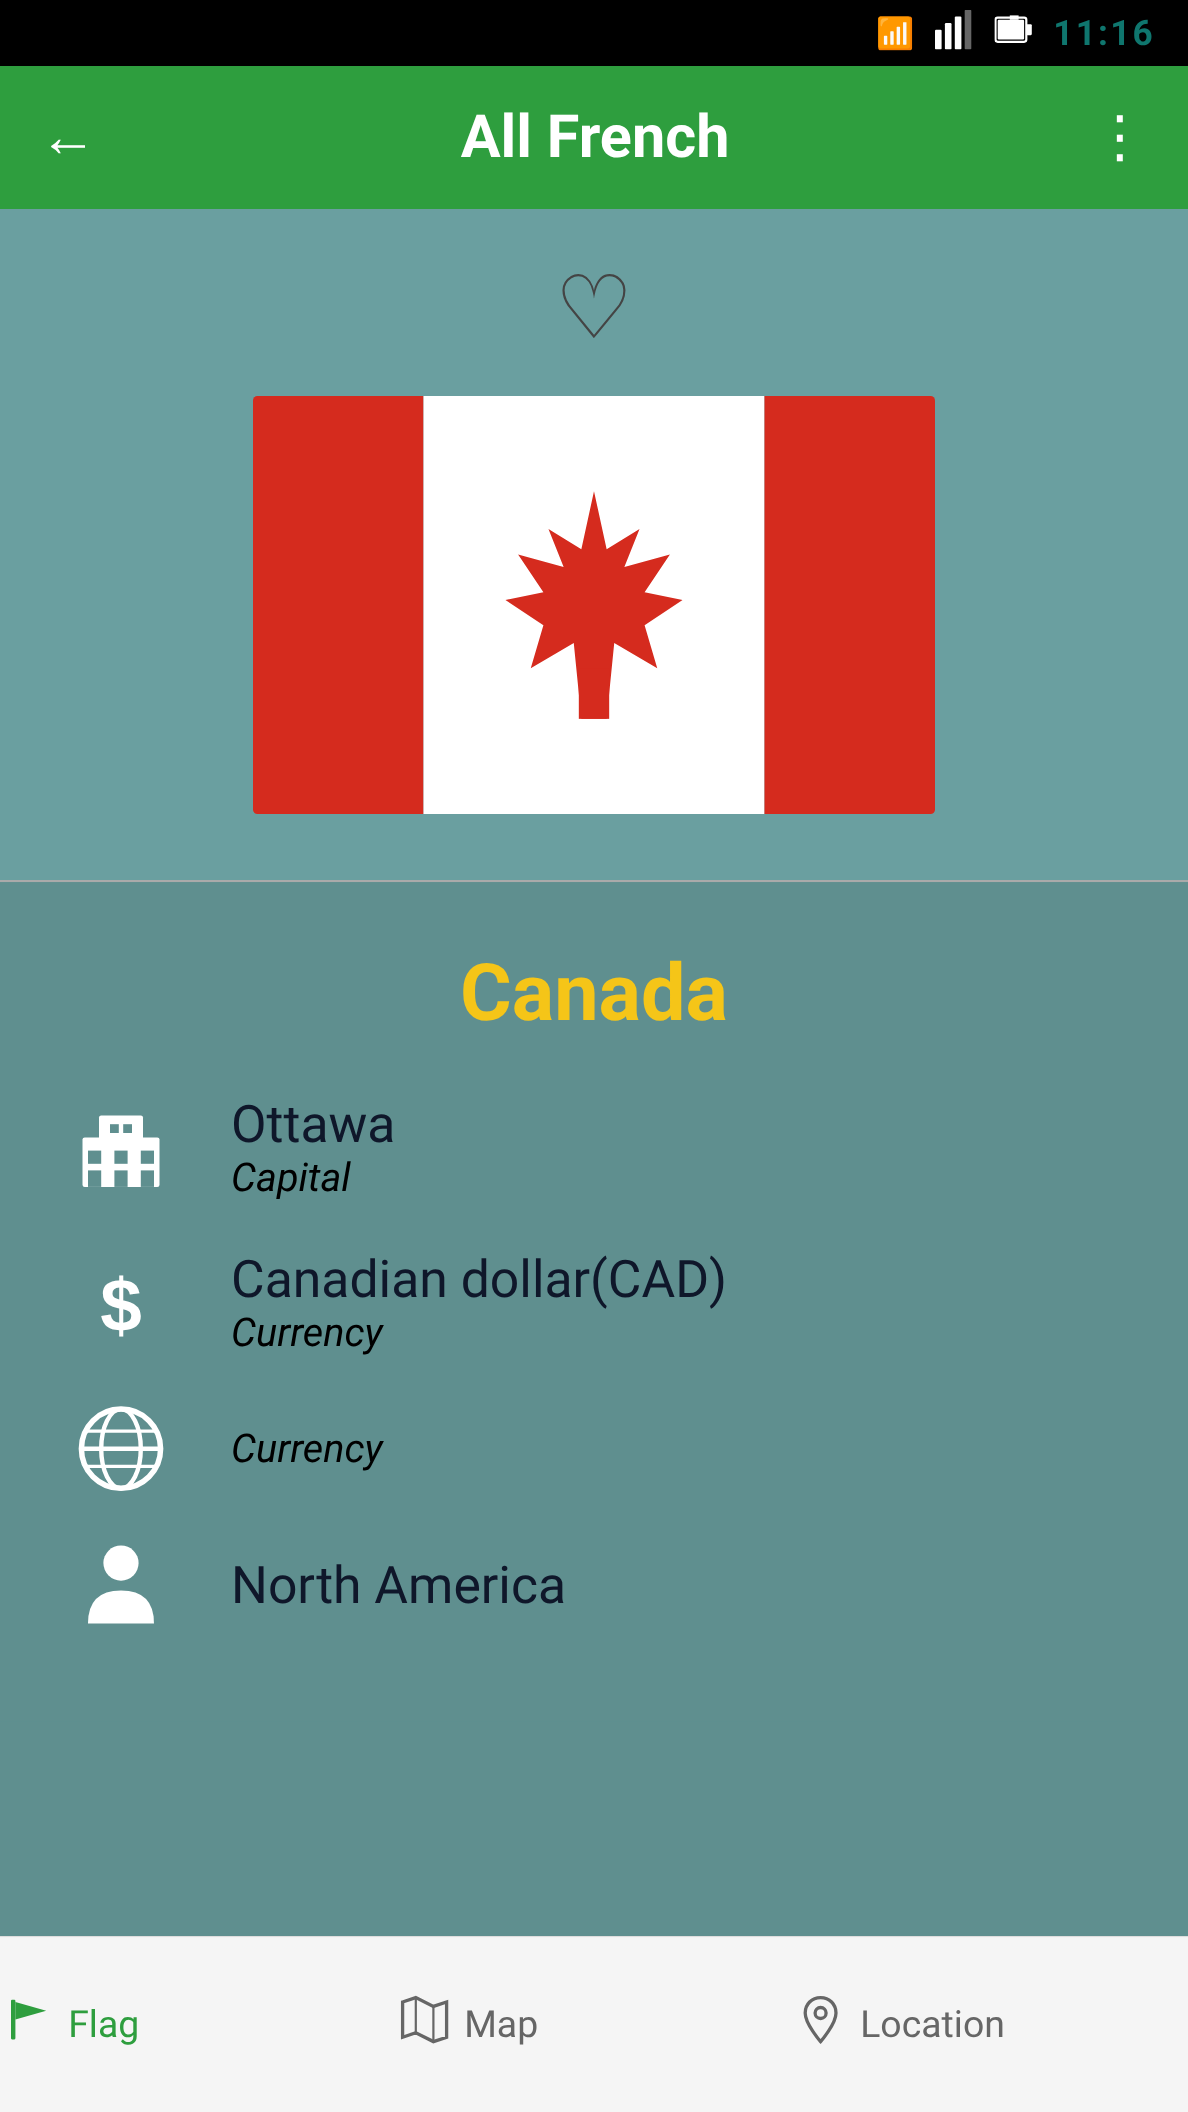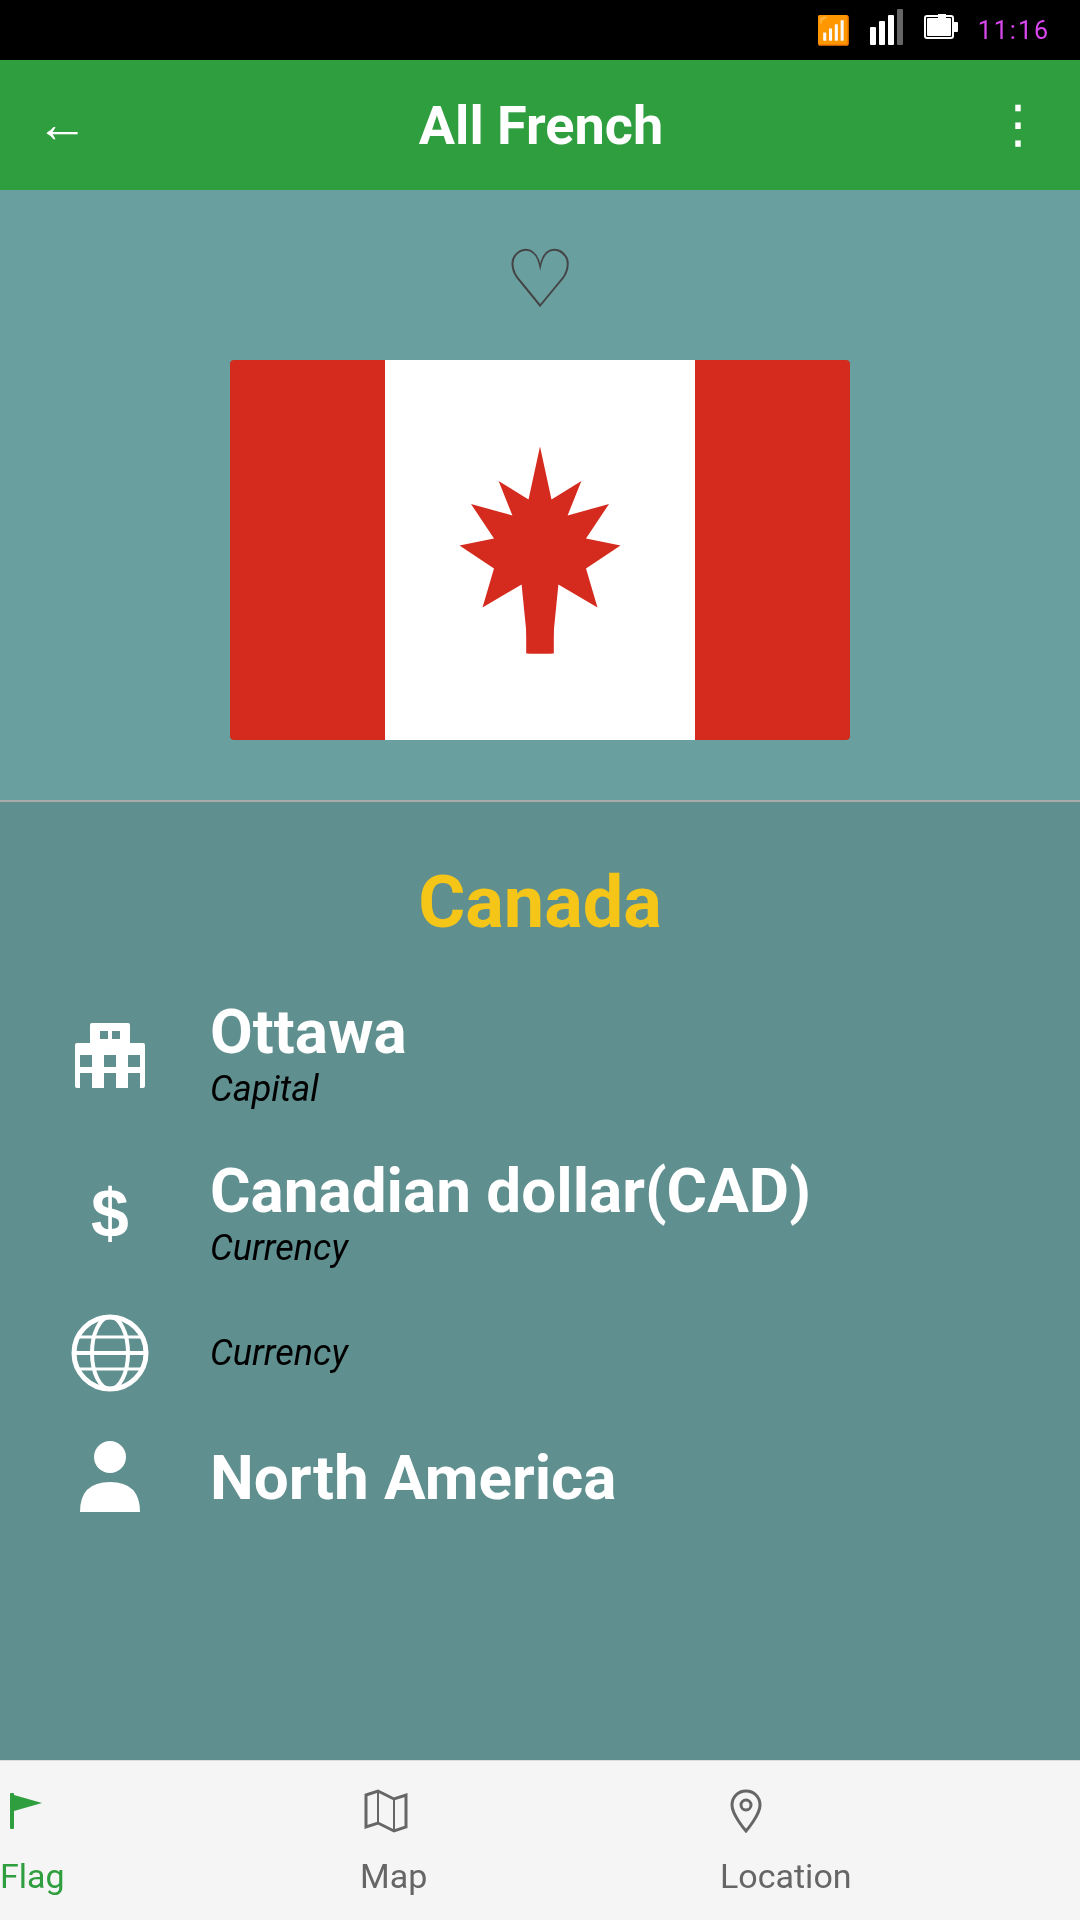--- a/index.html
+++ b/index.html
@@ -25,23 +25,23 @@
       padding-right: 30px;
       gap: 18px;
     }
 
     .status-icon {
       color: #fff;
       font-size: 28px;
     }
 
     .status-time {
-      color: #d946ef;
-      font-size: 25px;
-      font-weight: normal;
+      color: #0f766e;
+      font-size: 32px;
+      font-weight: bold;
       letter-spacing: 2px;
     }
 
     
     .app-bar {
       width: 100%;
       height: 130px;
       background: #2e9e3e;
       display: flex;
       align-items: center;
@@ -163,23 +163,23 @@
       height: 80px;
       fill: #fff;
     }
 
     .info-text {
       display: flex;
       flex-direction: column;
     }
 
     .info-value {
-      font-size: 62px;
-      color: #ffffff;
-      font-weight: 700;
+      font-size: 47px;
+      color: #0f172a;
+      font-weight: 400;
     }
 
     .info-label {
       font-size: 36px;
       color: #000000;
       font-style: italic;
     }
 
     
     .bottom-nav {
@@ -190,22 +190,22 @@
       height: 160px;
       background: #f5f5f5;
       display: flex;
       align-items: center;
       justify-content: space-around;
       border-top: 1px solid #ddd;
     }
 
     .nav-item {
       display: flex;
-      flex-direction: column;
-      align-items: flex-start;
+      flex-direction: row;
+      align-items: center;
       gap: 10px;
       cursor: pointer;
       flex: 1;
     }
 
     .nav-icon {
       font-size: 52px;
       line-height: 1;
     }
 

